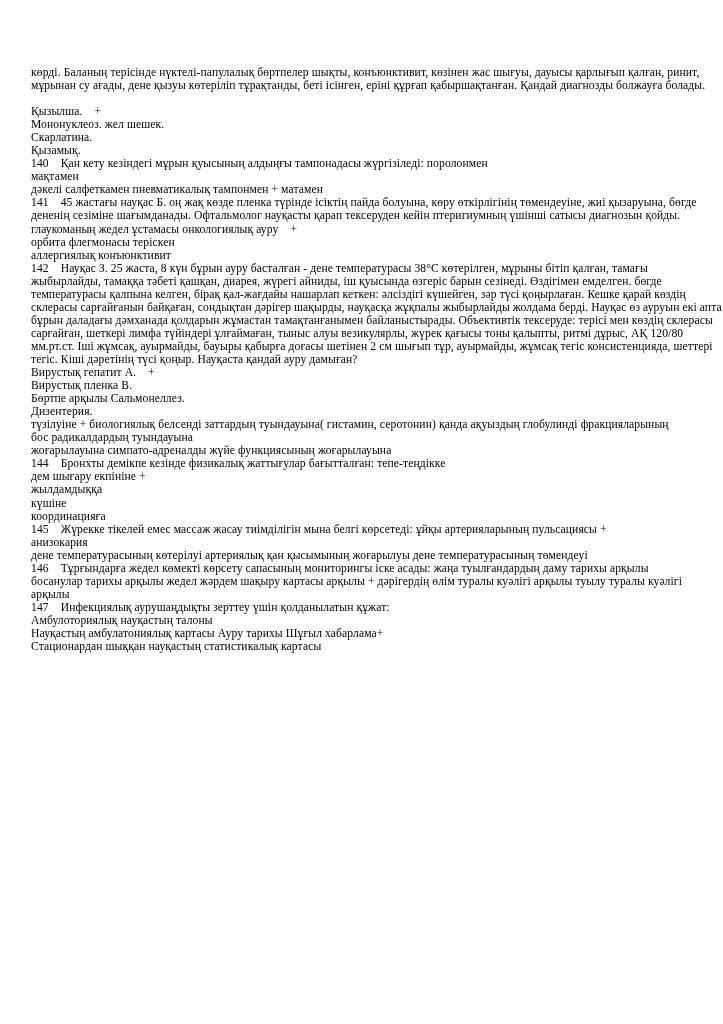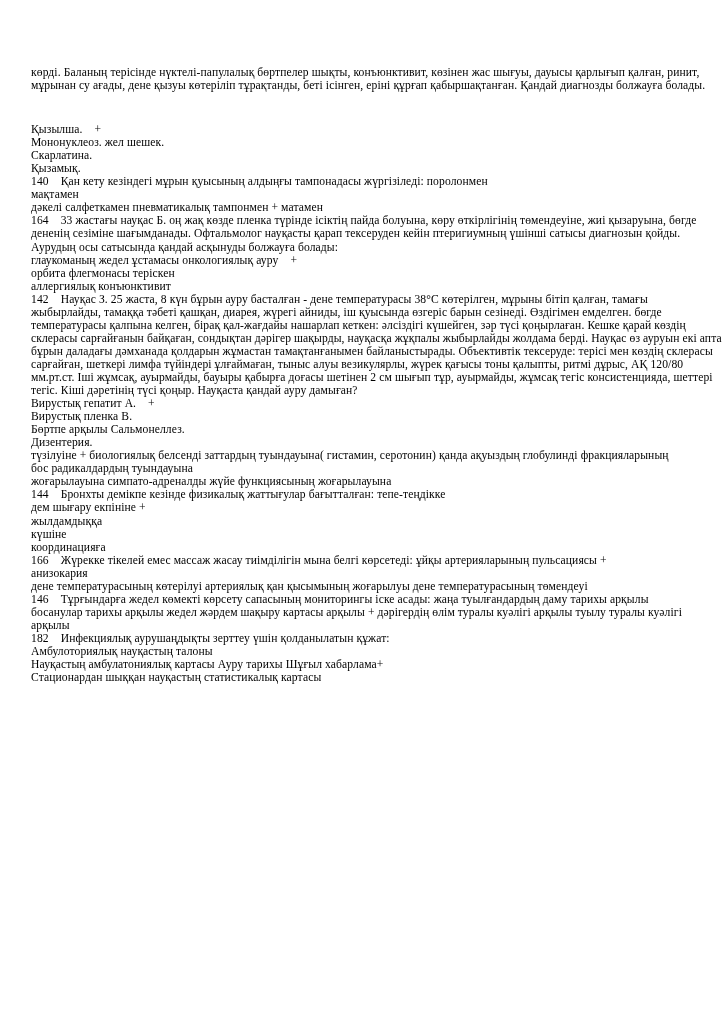--- a/index.html
+++ b/index.html
@@ -14,21 +14,21 @@
     background: #ffffff;
     color: #000000;
     font-family: "Liberation Serif", "DejaVu Serif", serif;
     font-size: 11.6px;
     line-height: 13.05px;
     box-sizing: border-box;
     padding: 66px 26px 0 31px;
     overflow: hidden;
   }
   .block { margin: 0; }
-  .block.gap-before { margin-top: 31px; }
+  .block.gap-before { margin-top: 13px; }
   .line {
     white-space: pre;
     letter-spacing: 0.1px;
   }
 </style>
 </head>
 <body>
 
 <div class="page">
   <div id="doc-content">
@@ -41,23 +41,22 @@
         <div class="line">Мононуклеоз. жел шешек.</div>
         <div class="line">Скарлатина.</div>
         <div class="line">Қызамық.</div>
       </div>
       <div class="block">
         <div class="line">140    Қан кету кезіндегі мұрын қуысының алдыңғы тампонадасы жүргізіледі: поролонмен</div>
         <div class="line">мақтамен</div>
         <div class="line">дәкелі салфеткамен пневматикалық тампонмен + матамен</div>
       </div>
       <div class="block">
-        <div class="line">164    33 жастағы науқас Б. оң жақ көзде пленка түрінде ісіктің пайда болуына, көру өткірлігінің төмендеуіне, жиі қызаруына, бөгде</div>
+        <div class="line">141    45 жастағы науқас Б. оң жақ көзде пленка түрінде ісіктің пайда болуына, көру өткірлігінің төмендеуіне, жиі қызаруына, бөгде</div>
         <div class="line">дененің сезіміне шағымданады. Офтальмолог науқасты қарап тексеруден кейін птеригиумның үшінші сатысы диагнозын қойды.</div>
-        <div class="line">Аурудың осы сатысында қандай асқынуды болжауға болады:</div>
         <div class="line">глаукоманың жедел ұстамасы онкологиялық ауру    +</div>
         <div class="line">орбита флегмонасы теріскен</div>
         <div class="line">аллергиялық конъюнктивит</div>
       </div>
       <div class="block">
         <div class="line">142    Науқас З. 25 жаста, 8 күн бұрын ауру басталған - дене температурасы 38°С көтерілген, мұрыны бітіп қалған, тамағы</div>
         <div class="line">жыбырлайды, тамаққа тәбеті қашқан, диарея, жүрегі айниды, іш қуысында өзгеріс барын сезінеді. Өздігімен емделген. бөгде</div>
         <div class="line">температурасы қалпына келген, бірақ қал-жағдайы нашарлап кеткен: әлсіздігі күшейген, зәр түсі қоңырлаған. Кешке қарай көздің</div>
         <div class="line">склерасы сарғайғанын байқаған, сондықтан дәрігер шақырды, науқасқа жұқпалы жыбырлайды жолдама берді. Науқас өз ауруын екі апта</div>
         <div class="line">бұрын даладағы дәмханада қолдарын жұмастан тамақтанғанымен байланыстырады. Объективтік тексеруде: терісі мен көздің склерасы</div>
@@ -75,29 +74,29 @@
         <div class="line">жоғарылауына симпато-адреналды жүйе функциясының жоғарылауына</div>
       </div>
       <div class="block">
         <div class="line">144    Бронхты демікпе кезінде физикалық жаттығулар бағытталған: тепе-теңдікке</div>
         <div class="line">дем шығару екпініне +</div>
         <div class="line">жылдамдыққа</div>
         <div class="line">күшіне</div>
         <div class="line">координацияға</div>
       </div>
       <div class="block">
-        <div class="line">166    Жүрекке тікелей емес массаж жасау тиімділігін мына белгі көрсетеді: ұйқы артерияларының пульсациясы +</div>
+        <div class="line">145    Жүрекке тікелей емес массаж жасау тиімділігін мына белгі көрсетеді: ұйқы артерияларының пульсациясы +</div>
         <div class="line">анизокария</div>
         <div class="line">дене температурасының көтерілуі артериялық қан қысымының жоғарылуы дене температурасының төмендеуі</div>
       </div>
       <div class="block">
         <div class="line">146    Тұрғындарға жедел көмекті көрсету сапасының мониторингы іске асады: жаңа туылғандардың даму тарихы арқылы</div>
         <div class="line">босанулар тарихы арқылы жедел жәрдем шақыру картасы арқылы + дәрігердің өлім туралы куәлігі арқылы туылу туралы куәлігі</div>
         <div class="line">арқылы</div>
       </div>
       <div class="block">
-        <div class="line">182    Инфекциялық аурушаңдықты зерттеу үшін қолданылатын құжат:</div>
+        <div class="line">147    Инфекциялық аурушаңдықты зерттеу үшін қолданылатын құжат:</div>
         <div class="line">Амбулоториялық науқастың талоны</div>
         <div class="line">Науқастың амбулатониялық картасы Ауру тарихы Шұғыл хабарлама+</div>
         <div class="line">Стационардан шыққан науқастың статистикалық картасы</div>
       </div>
     </div>
 </div>
 
 </body></html>

